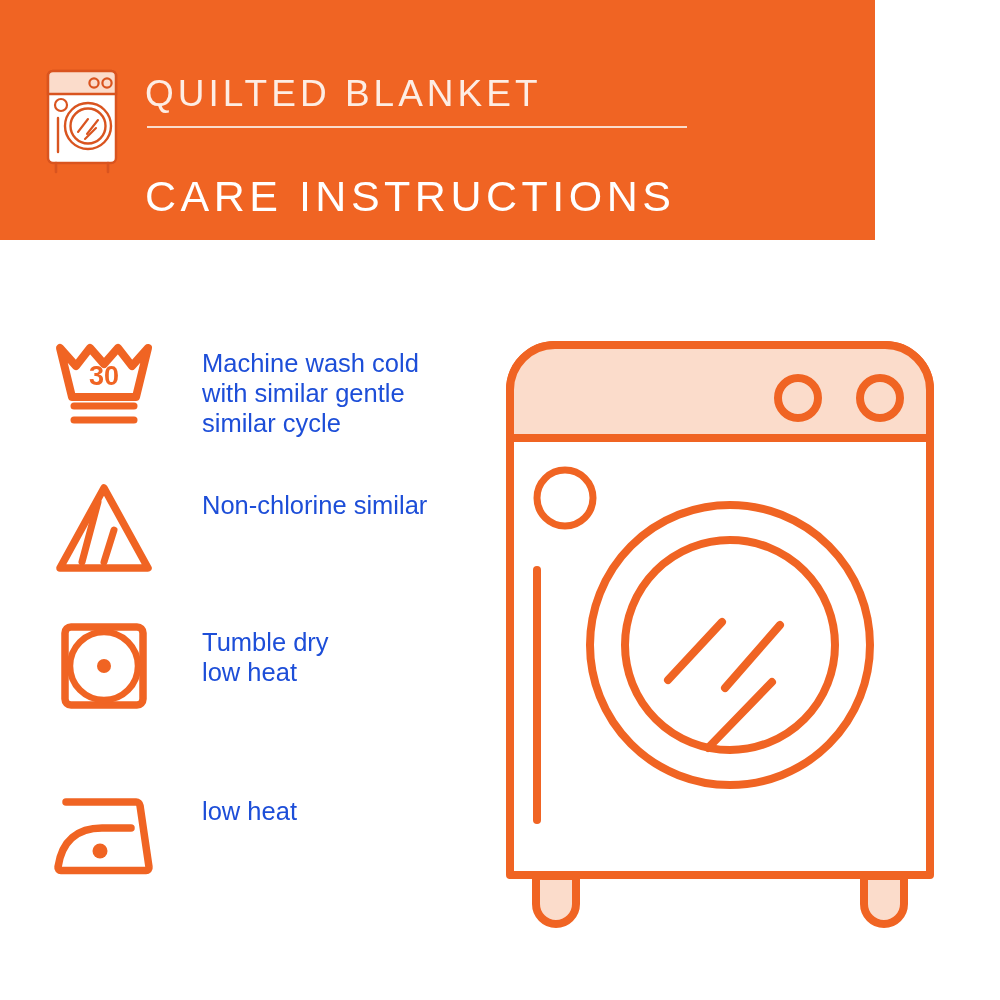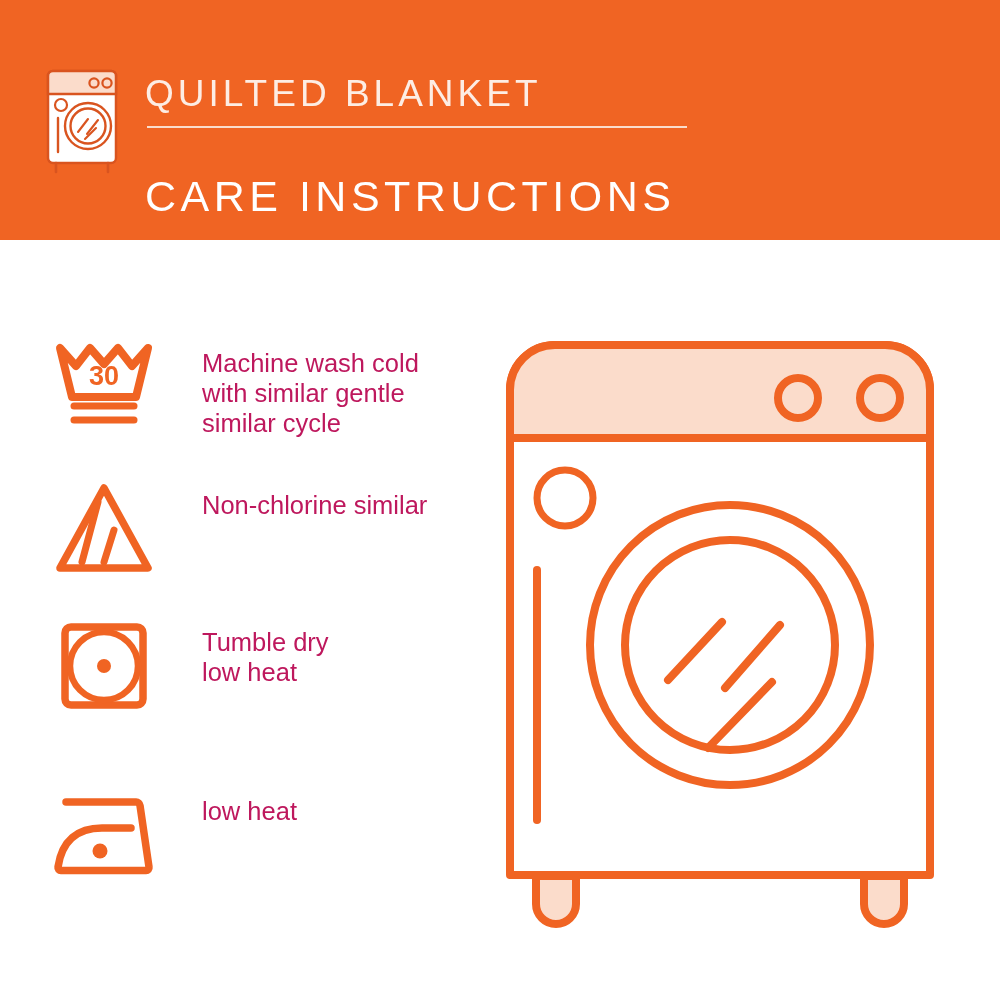--- a/index.html
+++ b/index.html
@@ -18,21 +18,21 @@
     position: relative;
     width: 1000px;
     height: 1000px;
     background: #ffffff;
   }
 
   
   .header {
     position: absolute;
     left: 0; top: 0;
-    width: 1000px;
+    width: 875px;
     height: 240px;
     background: #F06423;
     box-sizing: border-box;
   }
   .header-logo {
     position: absolute;
     left: 44px;
     top: 68px;
     width: 76px;
     height: 108px;
@@ -91,21 +91,21 @@
 
   .care-icon {
     width: 112px;
     min-width: 112px;
     height: 110px;
     display: flex;
     justify-content: center;
   }
   .care-text {
     margin-left: 42px;
-    color: #be185d;
+    color: #1d4ed8;
     font-size: 25.5px;
     line-height: 30px;
     font-weight: 400;
     letter-spacing: 0px;
     padding-top: 8px;
     font-family: "Liberation Sans", sans-serif;
   }
   .care-text .ln { display: block; white-space: nowrap; }
 
   

